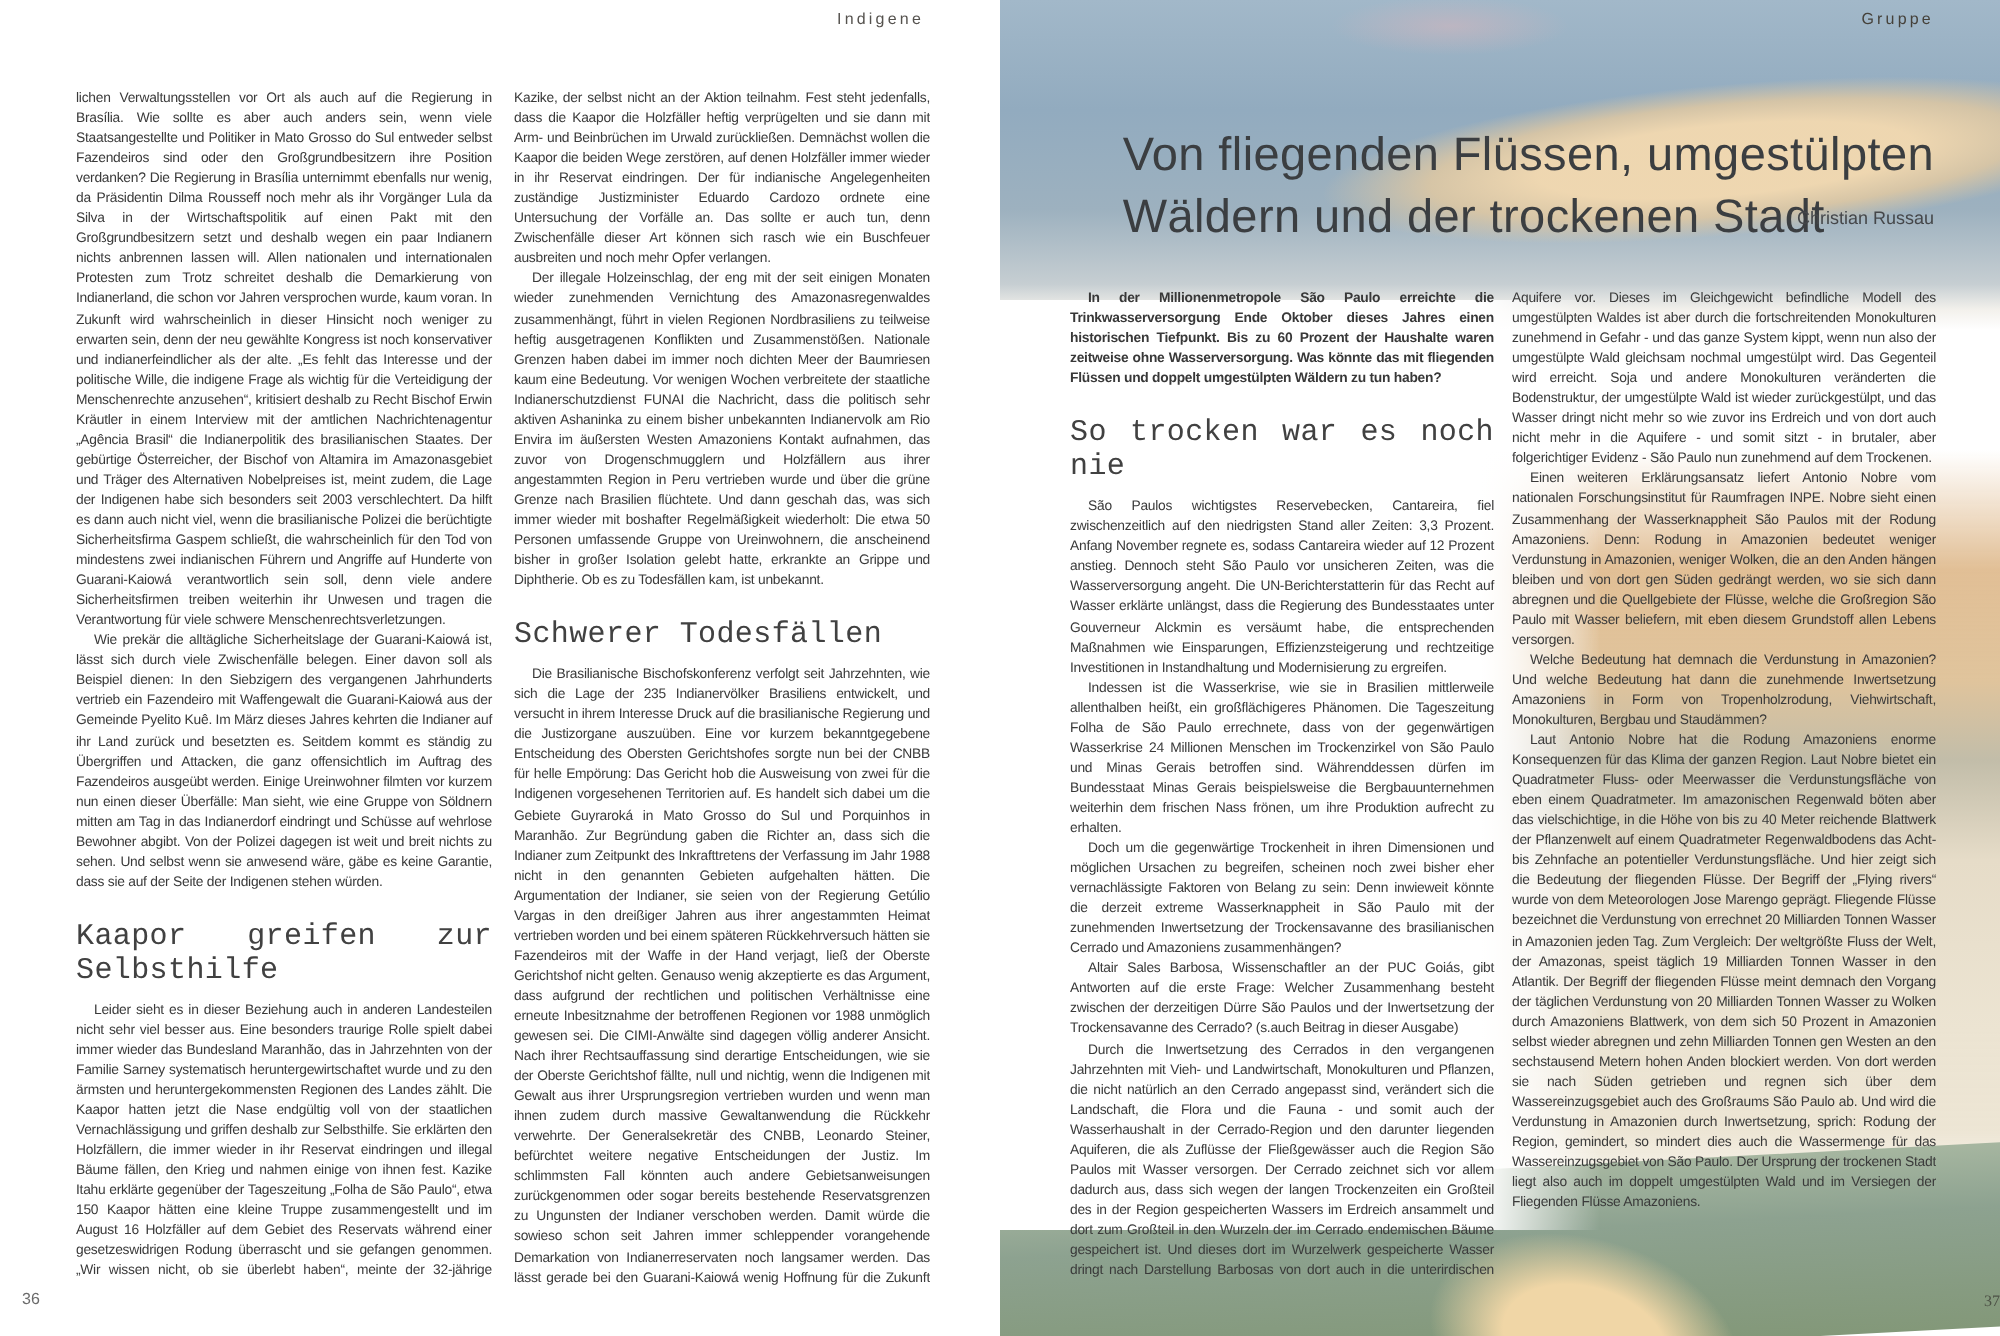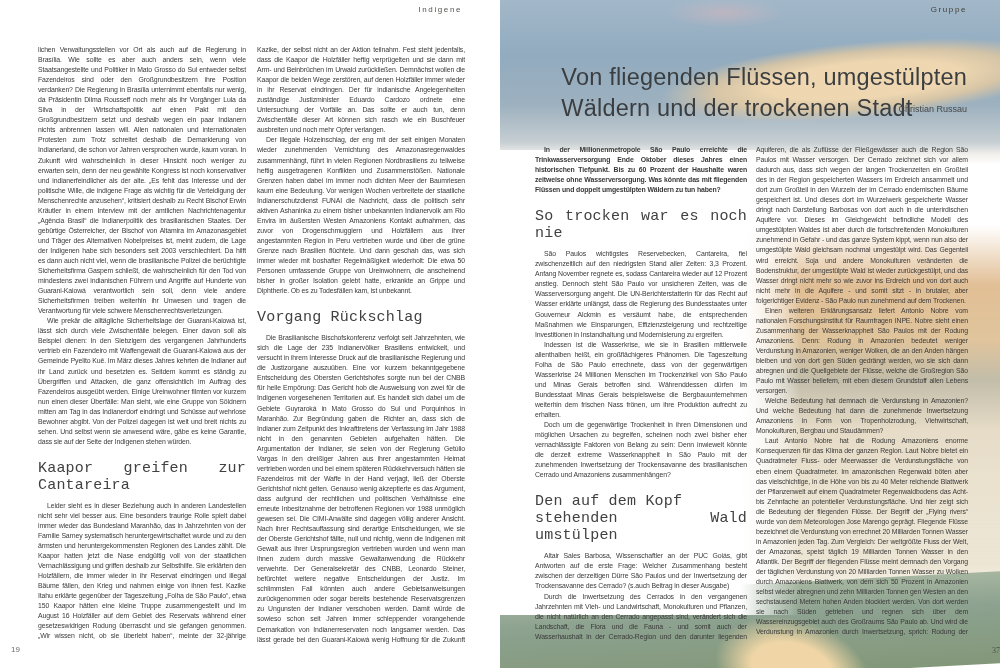--- a/index.html
+++ b/index.html
@@ -56,27 +56,27 @@
 </head>
 <body>
 
 <div class="spread">
 
   <div class="page page-left">
     <div class="section-label section-label-left">Indigene</div>
     <div class="colflow colflow-left">
         <p class="body-para noindent">lichen Verwaltungsstellen vor Ort als auch auf die Regierung in Brasília. Wie sollte es aber auch anders sein, wenn viele Staatsangestellte und Politiker in Mato Grosso do Sul entweder selbst Fazendeiros sind oder den Großgrundbesitzern ihre Position verdanken? Die Regierung in Brasília unternimmt ebenfalls nur wenig, da Präsidentin Dilma Rousseff noch mehr als ihr Vorgänger Lula da Silva in der Wirtschaftspolitik auf einen Pakt mit den Großgrundbesitzern setzt und deshalb wegen ein paar Indianern nichts anbrennen lassen will. Allen nationalen und internationalen Protesten zum Trotz schreitet deshalb die Demarkierung von Indianerland, die schon vor Jahren versprochen wurde, kaum voran. In Zukunft wird wahrscheinlich in dieser Hinsicht noch weniger zu erwarten sein, denn der neu gewählte Kongress ist noch konservativer und indianerfeindlicher als der alte. „Es fehlt das Interesse und der politische Wille, die indigene Frage als wichtig für die Verteidigung der Menschenrechte anzusehen“, kritisiert deshalb zu Recht Bischof Erwin Kräutler in einem Interview mit der amtlichen Nachrichtenagentur „Agência Brasil“ die Indianerpolitik des brasilianischen Staates. Der gebürtige Österreicher, der Bischof von Altamira im Amazonasgebiet und Träger des Alternativen Nobelpreises ist, meint zudem, die Lage der Indigenen habe sich besonders seit 2003 verschlechtert. Da hilft es dann auch nicht viel, wenn die brasilianische Polizei die berüchtigte Sicherheitsfirma Gaspem schließt, die wahrscheinlich für den Tod von mindestens zwei indianischen Führern und Angriffe auf Hunderte von Guarani-Kaiowá verantwortlich sein soll, denn viele andere Sicherheitsfirmen treiben weiterhin ihr Unwesen und tragen die Verantwortung für viele schwere Menschenrechtsverletzungen.</p>
         <p class="body-para">Wie prekär die alltägliche Sicherheitslage der Guarani-Kaiowá ist, lässt sich durch viele Zwischenfälle belegen. Einer davon soll als Beispiel dienen: In den Siebzigern des vergangenen Jahrhunderts vertrieb ein Fazendeiro mit Waffengewalt die Guarani-Kaiowá aus der Gemeinde Pyelito Kuê. Im März dieses Jahres kehrten die Indianer auf ihr Land zurück und besetzten es. Seitdem kommt es ständig zu Übergriffen und Attacken, die ganz offensichtlich im Auftrag des Fazendeiros ausgeübt werden. Einige Ureinwohner filmten vor kurzem nun einen dieser Überfälle: Man sieht, wie eine Gruppe von Söldnern mitten am Tag in das Indianerdorf eindringt und Schüsse auf wehrlose Bewohner abgibt. Von der Polizei dagegen ist weit und breit nichts zu sehen. Und selbst wenn sie anwesend wäre, gäbe es keine Garantie, dass sie auf der Seite der Indigenen stehen würden.</p>
-        <h2 class="col-heading">Kaapor greifen zur Cantareira</h2>
+        <h2 class="col-heading">Kaapor greifen zur Selbsthilfe</h2>
         <p class="body-para">Leider sieht es in dieser Beziehung auch in anderen Landesteilen nicht sehr viel besser aus. Eine besonders traurige Rolle spielt dabei immer wieder das Bundesland Maranhão, das in Jahrzehnten von der Familie Sarney systematisch heruntergewirtschaftet wurde und zu den ärmsten und heruntergekommensten Regionen des Landes zählt. Die Kaapor hatten jetzt die Nase endgültig voll von der staatlichen Vernachlässigung und griffen deshalb zur Selbsthilfe. Sie erklärten den Holzfällern, die immer wieder in ihr Reservat eindringen und illegal Bäume fällen, den Krieg und nahmen einige von ihnen fest. Kazike Itahu erklärte gegenüber der Tageszeitung „Folha de São Paulo“, etwa 150 Kaapor hätten eine kleine Truppe zusammengestellt und im August 16 Holzfäller auf dem Gebiet des Reservats während einer gesetzeswidrigen Rodung überrascht und sie gefangen genommen. „Wir wissen nicht, ob sie überlebt haben“, meinte der 32-jährige Kazike, der selbst nicht an der Aktion teilnahm. Fest steht jedenfalls, dass die Kaapor die Holzfäller heftig verprügelten und sie dann mit Arm- und Beinbrüchen im Urwald zurückließen. Demnächst wollen die Kaapor die beiden Wege zerstören, auf denen Holzfäller immer wieder in ihr Reservat eindringen. Der für indianische Angelegenheiten zuständige Justizminister Eduardo Cardozo ordnete eine Untersuchung der Vorfälle an. Das sollte er auch tun, denn Zwischenfälle dieser Art können sich rasch wie ein Buschfeuer ausbreiten und noch mehr Opfer verlangen.</p>
         <p class="body-para">Der illegale Holzeinschlag, der eng mit der seit einigen Monaten wieder zunehmenden Vernichtung des Amazonasregenwaldes zusammenhängt, führt in vielen Regionen Nordbrasiliens zu teilweise heftig ausgetragenen Konflikten und Zusammenstößen. Nationale Grenzen haben dabei im immer noch dichten Meer der Baumriesen kaum eine Bedeutung. Vor wenigen Wochen verbreitete der staatliche Indianerschutzdienst FUNAI die Nachricht, dass die politisch sehr aktiven Ashaninka zu einem bisher unbekannten Indianervolk am Rio Envira im äußersten Westen Amazoniens Kontakt aufnahmen, das zuvor von Drogenschmugglern und Holzfällern aus ihrer angestammten Region in Peru vertrieben wurde und über die grüne Grenze nach Brasilien flüchtete. Und dann geschah das, was sich immer wieder mit boshafter Regelmäßigkeit wiederholt: Die etwa 50 Personen umfassende Gruppe von Ureinwohnern, die anscheinend bisher in großer Isolation gelebt hatte, erkrankte an Grippe und Diphtherie. Ob es zu Todesfällen kam, ist unbekannt.</p>
-        <h2 class="col-heading">Vorgang Rückschlag</h2>
+        <h2 class="col-heading">Schwerer Todesfällen</h2>
         <p class="body-para">Die Brasilianische Bischofskonferenz verfolgt seit Jahrzehnten, wie sich die Lage der 235 Indianervölker Brasiliens entwickelt, und versucht in ihrem Interesse Druck auf die brasilianische Regierung und die Justizorgane auszuüben. Eine vor kurzem bekanntgegebene Entscheidung des Obersten Gerichtshofes sorgte nun bei der CNBB für helle Empörung: Das Gericht hob die Ausweisung von zwei für die Indigenen vorgesehenen Territorien auf. Es handelt sich dabei um die Gebiete Guyraroká in Mato Grosso do Sul und Porquinhos in Maranhão. Zur Begründung gaben die Richter an, dass sich die Indianer zum Zeitpunkt des Inkrafttretens der Verfassung im Jahr 1988 nicht in den genannten Gebieten aufgehalten hätten. Die Argumentation der Indianer, sie seien von der Regierung Getúlio Vargas in den dreißiger Jahren aus ihrer angestammten Heimat vertrieben worden und bei einem späteren Rückkehrversuch hätten sie Fazendeiros mit der Waffe in der Hand verjagt, ließ der Oberste Gerichtshof nicht gelten. Genauso wenig akzeptierte es das Argument, dass aufgrund der rechtlichen und politischen Verhältnisse eine erneute Inbesitznahme der betroffenen Regionen vor 1988 unmöglich gewesen sei. Die CIMI-Anwälte sind dagegen völlig anderer Ansicht. Nach ihrer Rechtsauffassung sind derartige Entscheidungen, wie sie der Oberste Gerichtshof fällte, null und nichtig, wenn die Indigenen mit Gewalt aus ihrer Ursprungsregion vertrieben wurden und wenn man ihnen zudem durch massive Gewaltanwendung die Rückkehr verwehrte. Der Generalsekretär des CNBB, Leonardo Steiner, befürchtet weitere negative Entscheidungen der Justiz. Im schlimmsten Fall könnten auch andere Gebietsanweisungen zurückgenommen oder sogar bereits bestehende Reservatsgrenzen zu Ungunsten der Indianer verschoben werden. Damit würde die sowieso schon seit Jahren immer schleppender vorangehende Demarkation von Indianerreservaten noch langsamer werden. Das lässt gerade bei den Guarani-Kaiowá wenig Hoffnung für die Zukunft aufkommen. Gerade sie müssten rasch das ihnen geraubte Land zurückerhalten, damit für sie die jahrzehntelange Zeit des Dahinvegetierens endlich ein Ende findet. Die Großgrundbesitzer können auf jeden Fall jetzt schon die Sektkorken knallen lassen.</p>
       </div>
-    <div class="folio folio-left">19</div>
+    <div class="folio folio-left">36</div>
   </div>
 
   <div class="page page-right">
 
     <div class="photo-sky"></div>
     <div class="sky-cloud-pink"></div>
     <div class="sky-streak"></div>
     <div class="sand-right"></div>
     <div class="sea"></div>
     <div class="beach-wedge"></div>
@@ -87,22 +87,20 @@
     <h1 class="article-title">Von fliegenden Flüssen, umgestülpten
 Wäldern und der trockenen Stadt</h1>
     <div class="article-author">Christian Russau</div>
 
     <div class="colflow colflow-right">
         <p class="body-para lead">In der Millionenmetropole São Paulo erreichte die Trinkwasserversorgung Ende Oktober dieses Jahres einen historischen Tiefpunkt. Bis zu 60 Prozent der Haushalte waren zeitweise ohne Wasserversorgung. Was könnte das mit fliegenden Flüssen und doppelt umgestülpten Wäldern zu tun haben?</p>
         <h2 class="col-heading">So trocken war es noch nie</h2>
         <p class="body-para">São Paulos wichtigstes Reservebecken, Cantareira, fiel zwischenzeitlich auf den niedrigsten Stand aller Zeiten: 3,3 Prozent. Anfang November regnete es, sodass Cantareira wieder auf 12 Prozent anstieg. Dennoch steht São Paulo vor unsicheren Zeiten, was die Wasserversorgung angeht. Die UN-Berichterstatterin für das Recht auf Wasser erklärte unlängst, dass die Regierung des Bundesstaates unter Gouverneur Alckmin es versäumt habe, die entsprechenden Maßnahmen wie Einsparungen, Effizienzsteigerung und rechtzeitige Investitionen in Instandhaltung und Modernisierung zu ergreifen.</p>
         <p class="body-para">Indessen ist die Wasserkrise, wie sie in Brasilien mittlerweile allenthalben heißt, ein großflächigeres Phänomen. Die Tageszeitung Folha de São Paulo errechnete, dass von der gegenwärtigen Wasserkrise 24 Millionen Menschen im Trockenzirkel von São Paulo und Minas Gerais betroffen sind. Währenddessen dürfen im Bundesstaat Minas Gerais beispielsweise die Bergbauunternehmen weiterhin dem frischen Nass frönen, um ihre Produktion aufrecht zu erhalten.</p>
         <p class="body-para">Doch um die gegenwärtige Trockenheit in ihren Dimensionen und möglichen Ursachen zu begreifen, scheinen noch zwei bisher eher vernachlässigte Faktoren von Belang zu sein: Denn inwieweit könnte die derzeit extreme Wasserknappheit in São Paulo mit der zunehmenden Inwertsetzung der Trockensavanne des brasilianischen Cerrado und Amazoniens zusammenhängen?</p>
-        <h2 class="col-heading">Den auf dem Kopf
-stehenden Wald umstülpen</h2>
         <p class="body-para">Altair Sales Barbosa, Wissenschaftler an der PUC Goiás, gibt Antworten auf die erste Frage: Welcher Zusammenhang besteht zwischen der derzeitigen Dürre São Paulos und der Inwertsetzung der Trockensavanne des Cerrado? (s.auch Beitrag in dieser Ausgabe)</p>
         <p class="body-para">Durch die Inwertsetzung des Cerrados in den vergangenen Jahrzehnten mit Vieh- und Landwirtschaft, Monokulturen und Pflanzen, die nicht natürlich an den Cerrado angepasst sind, verändert sich die Landschaft, die Flora und die Fauna - und somit auch der Wasserhaushalt in der Cerrado-Region und den darunter liegenden Aquiferen, die als Zuflüsse der Fließgewässer auch die Region São Paulos mit Wasser versorgen. Der Cerrado zeichnet sich vor allem dadurch aus, dass sich wegen der langen Trockenzeiten ein Großteil des in der Region gespeicherten Wassers im Erdreich ansammelt und dort zum Großteil in den Wurzeln der im Cerrado endemischen Bäume gespeichert ist. Und dieses dort im Wurzelwerk gespeicherte Wasser dringt nach Darstellung Barbosas von dort auch in die unterirdischen Aquifere vor. Dieses im Gleichgewicht befindliche Modell des umgestülpten Waldes ist aber durch die fortschreitenden Monokulturen zunehmend in Gefahr - und das ganze System kippt, wenn nun also der umgestülpte Wald gleichsam nochmal umgestülpt wird. Das Gegenteil wird erreicht. Soja und andere Monokulturen veränderten die Bodenstruktur, der umgestülpte Wald ist wieder zurückgestülpt, und das Wasser dringt nicht mehr so wie zuvor ins Erdreich und von dort auch nicht mehr in die Aquifere - und somit sitzt - in brutaler, aber folgerichtiger Evidenz - São Paulo nun zunehmend auf dem Trockenen.</p>
         <p class="body-para">Einen weiteren Erklärungsansatz liefert Antonio Nobre vom nationalen Forschungsinstitut für Raumfragen INPE. Nobre sieht einen Zusammenhang der Wasserknappheit São Paulos mit der Rodung Amazoniens. Denn: Rodung in Amazonien bedeutet weniger Verdunstung in Amazonien, weniger Wolken, die an den Anden hängen bleiben und von dort gen Süden gedrängt werden, wo sie sich dann abregnen und die Quellgebiete der Flüsse, welche die Großregion São Paulo mit Wasser beliefern, mit eben diesem Grundstoff allen Lebens versorgen.</p>
         <p class="body-para">Welche Bedeutung hat demnach die Verdunstung in Amazonien? Und welche Bedeutung hat dann die zunehmende Inwertsetzung Amazoniens in Form von Tropenholzrodung, Viehwirtschaft, Monokulturen, Bergbau und Staudämmen?</p>
         <p class="body-para">Laut Antonio Nobre hat die Rodung Amazoniens enorme Konsequenzen für das Klima der ganzen Region. Laut Nobre bietet ein Quadratmeter Fluss- oder Meerwasser die Verdunstungsfläche von eben einem Quadratmeter. Im amazonischen Regenwald böten aber das vielschichtige, in die Höhe von bis zu 40 Meter reichende Blattwerk der Pflanzenwelt auf einem Quadratmeter Regenwaldbodens das Acht- bis Zehnfache an potentieller Verdunstungsfläche. Und hier zeigt sich die Bedeutung der fliegenden Flüsse. Der Begriff der „Flying rivers“ wurde von dem Meteorologen Jose Marengo geprägt. Fliegende Flüsse bezeichnet die Verdunstung von errechnet 20 Milliarden Tonnen Wasser in Amazonien jeden Tag. Zum Vergleich: Der weltgrößte Fluss der Welt, der Amazonas, speist täglich 19 Milliarden Tonnen Wasser in den Atlantik. Der Begriff der fliegenden Flüsse meint demnach den Vorgang der täglichen Verdunstung von 20 Milliarden Tonnen Wasser zu Wolken durch Amazoniens Blattwerk, von dem sich 50 Prozent in Amazonien selbst wieder abregnen und zehn Milliarden Tonnen gen Westen an den sechstausend Metern hohen Anden blockiert werden. Von dort werden sie nach Süden getrieben und regnen sich über dem Wassereinzugsgebiet auch des Großraums São Paulo ab. Und wird die Verdunstung in Amazonien durch Inwertsetzung, sprich: Rodung der Region, gemindert, so mindert dies auch die Wassermenge für das Wassereinzugsgebiet von São Paulo. Der Ursprung der trockenen Stadt liegt also auch im doppelt umgestülpten Wald und im Versiegen der Fliegenden Flüsse Amazoniens.</p>
       </div>
 
     <div class="folio folio-right">37</div>
   </div>
 

